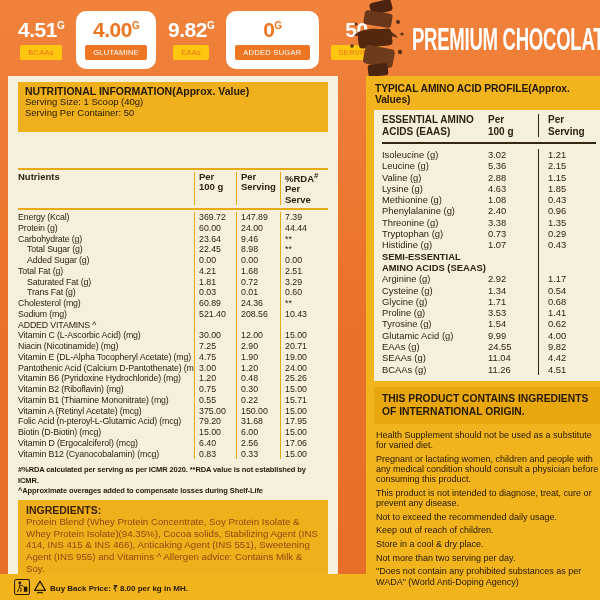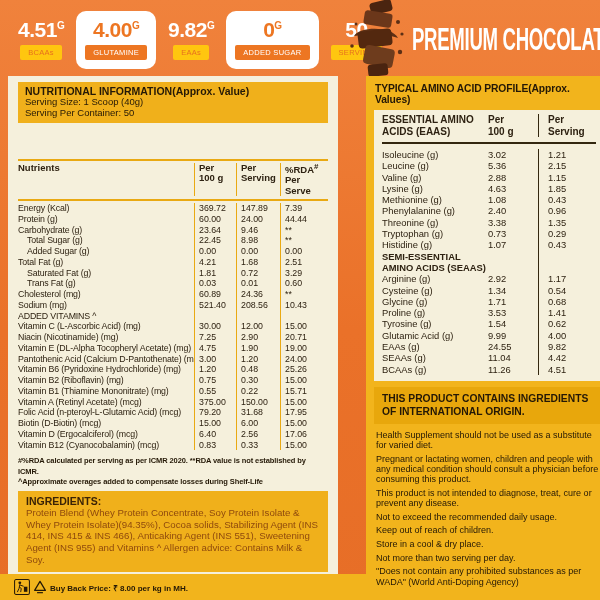--- a/index.html
+++ b/index.html
@@ -18,21 +18,21 @@
   .badge-num sup { font-size:10px; }
   .badge-chip { margin-top:5px; font-weight:normal; font-size:7.5px; line-height:1; padding:3.5px 8px; border-radius:2px; letter-spacing:.3px; white-space:nowrap; }
   .chip-yellow { background:#FFC60F; color:#E8701F; }
   .chip-orange { background:#ED7622; color:#fff; }
   .choco { position:absolute; left:346px; top:0; width:62px; height:76px; }
   .brand-title { position:absolute; left:412px; top:22px; font-size:31px; font-weight:bold; color:#fff;
     white-space:nowrap; transform:scaleX(0.60); transform-origin:left top; letter-spacing:-0.5px; }
 
   
   .leftcard { position:absolute; left:8px; top:76px; width:330px; height:498px; background:#F5F0DC; }
-  .goldbox { margin:6px 10px 3px; background:#F0B01B; padding:3px 7px 4px; color:#241806; }
+  .goldbox { margin:6px 10px 3px; background:#F0B01B; padding:3px 7px 13px; color:#241806; }
   .goldbox .t { font-weight:bold; font-size:10.5px; line-height:1.15; }
   .goldbox .s { font-size:9.5px; line-height:1.14; }
 
   .ntable { margin:2px 10px 0; color:#2E2212; }
   .nhead { display:grid; grid-template-columns:1fr 42px 44px 48px;
     border-top:2px solid #E9A912; border-bottom:2px solid #E9A912;
     font-weight:bold; font-size:9.5px; line-height:1.1; padding:2px 0 3px;margin-top:36px; }
   .nhead .val, .nrow .val { border-left:1.5px solid #E9A912; padding-left:4px; }
   .nrow { display:grid; grid-template-columns:1fr 42px 44px 48px; font-size:8.8px; line-height:10.75px; }
   .nrow .lbl { white-space:nowrap; letter-spacing:-0.15px; overflow:hidden; }

